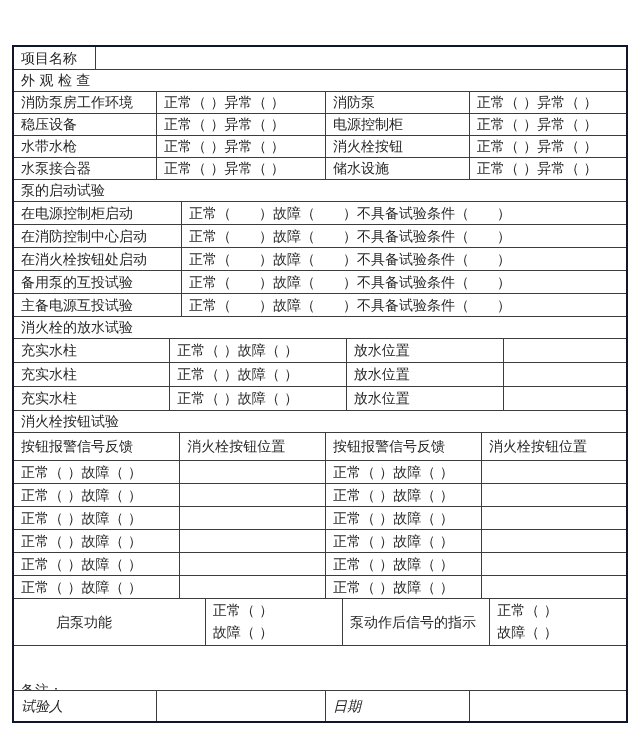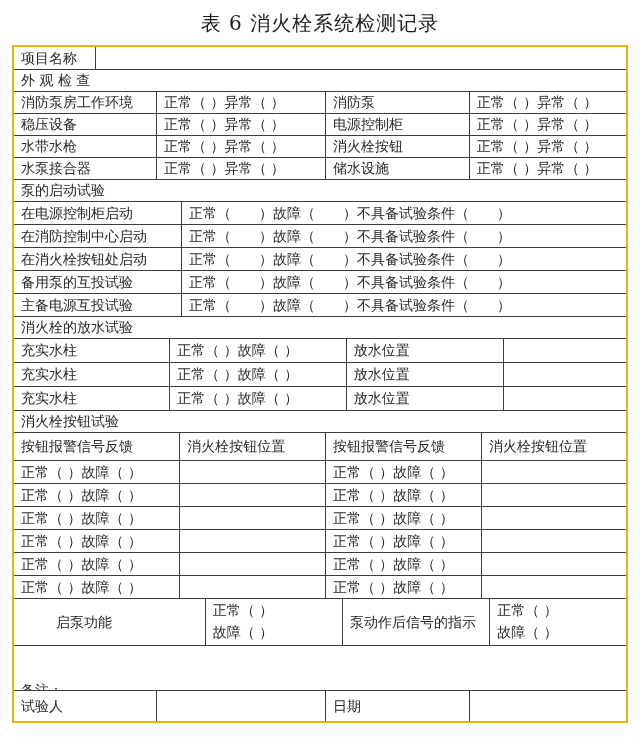--- a/index.html
+++ b/index.html
@@ -15,21 +15,21 @@
     font-size: 20px;
     letter-spacing: 1px;
     color: #1c1c1c;
     padding-top: 10px;
     height: 45px;
   }
   .form-table {
     position: absolute;
     left: 12px; top: 45px;
     width: 616px;
-    border: 2px solid #eab308;
+    border: 2px solid #0f172a;
     background: #ffffff;
   }
   .row { display: flex; width: 100%; }
   .row:not(:first-child) { border-top: 1px solid #3d3d3d; }
   .cell {
     display: flex;
     align-items: center;
     padding-left: 7px;
     padding-right: 2px;
     font-size: 14px;
@@ -47,39 +47,38 @@
   .cell.top-align { align-items: flex-start; padding-top: 4px; margin-top: 32px; }
 
   
   .h-std   { height: 22px; }
   .h-pump  { height: 23px; }
   .h-disch { height: 24px; gap: 44px; }
   .h-bth   { height: 28px; }
   .h-btn   { height: 23px; }
   .h-pf    { height: 47px; padding-left: 35px; }
   .h-rem   { height: 45px; }
-  .h-foot  { height: 31px; }
+  .h-foot  { height: 31px; font-style: italic; }
 
   
   .p1 { width: 13.2%; } .p2 { width: 86.8%; }
   
   .full { width: 100%; }
   
   .a1 { width: 23.2%; } .a2 { width: 27.6%; } .a3 { width: 23.5%; } .a4 { width: 25.7%; }
   
   .b1 { width: 27.3%; } .b2 { width: 72.7%; }
   
   .c1 { width: 27.0%; } .c2 { width: 23.8%; } .c3 { width: 25.5%; } .c4 { width: 23.7%; }
 </style>
 </head>
 <body>
 
 <div class="page">
 
-  <div class="doc-title">表 6 消火栓系统检测记录</div>
 
   <div class="form-table">
 
     <div class="row h-std">
       <div class="cell p1">项目名称</div>
       <div class="cell p2"></div>
     </div>
 
     <div class="row h-std">
       <div class="cell full">外 观 检 查</div>

